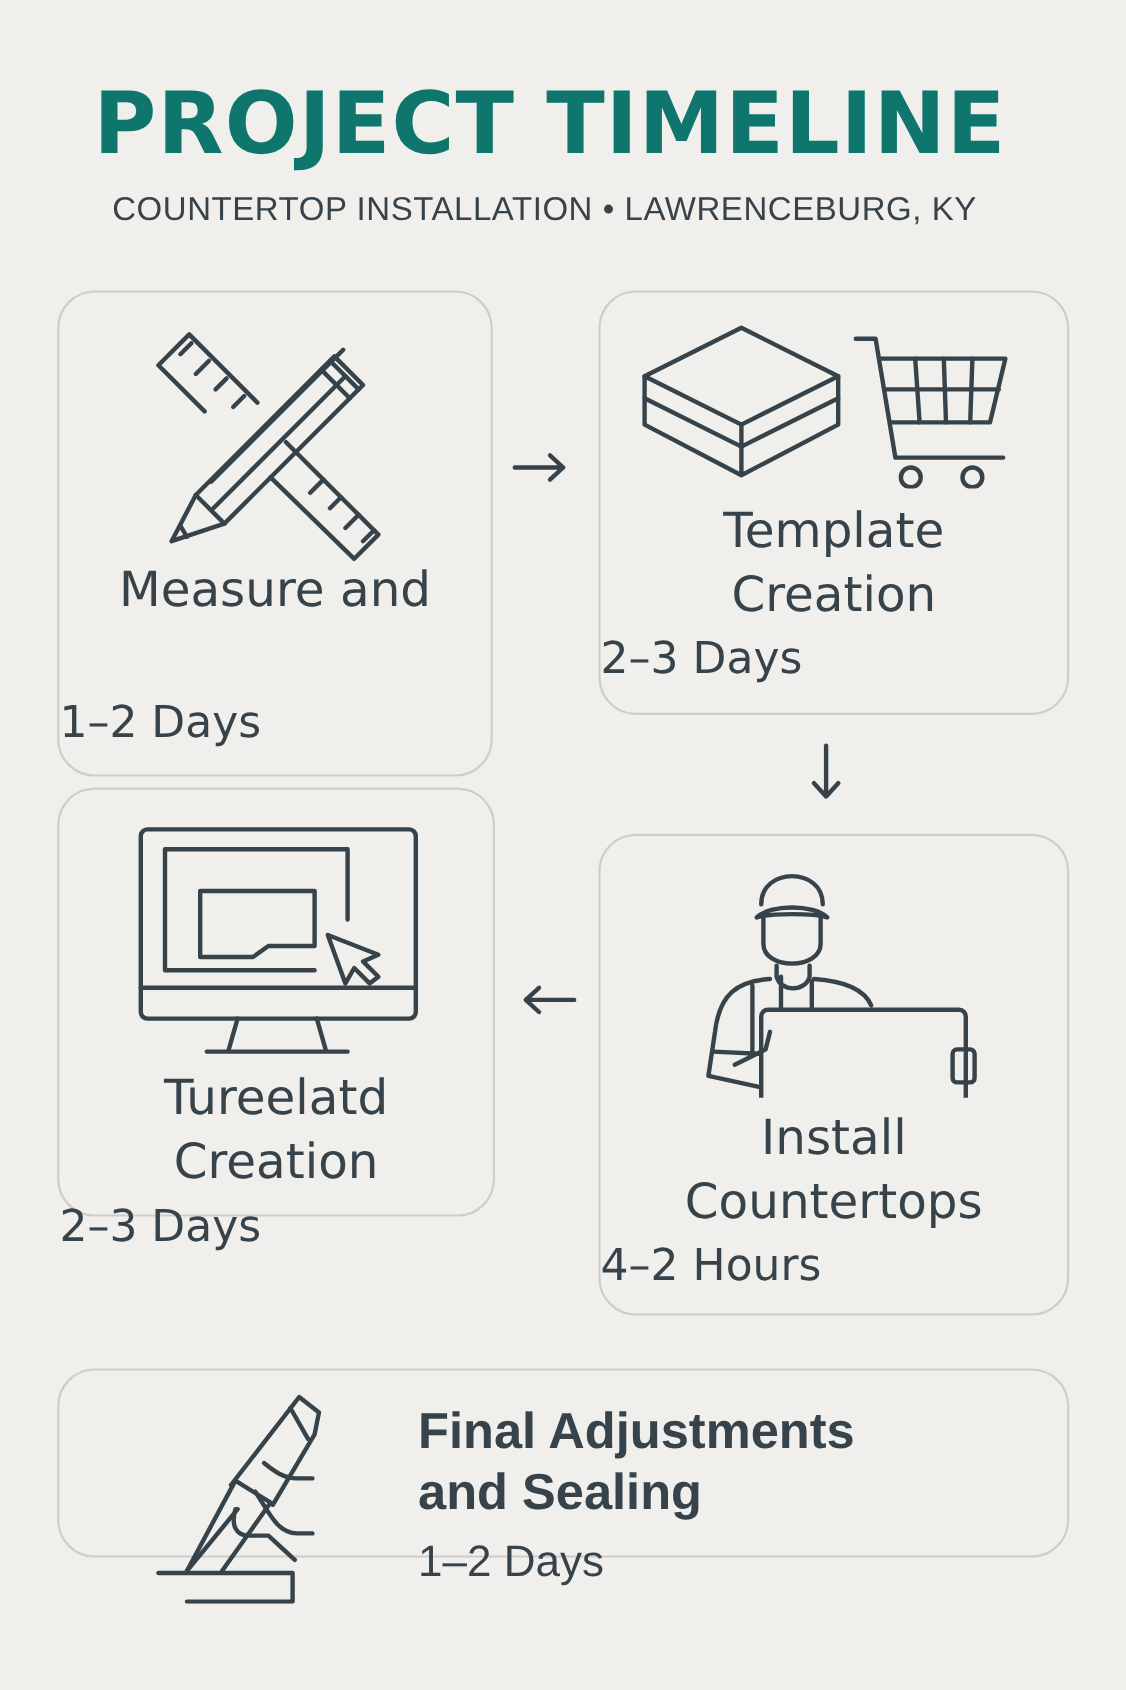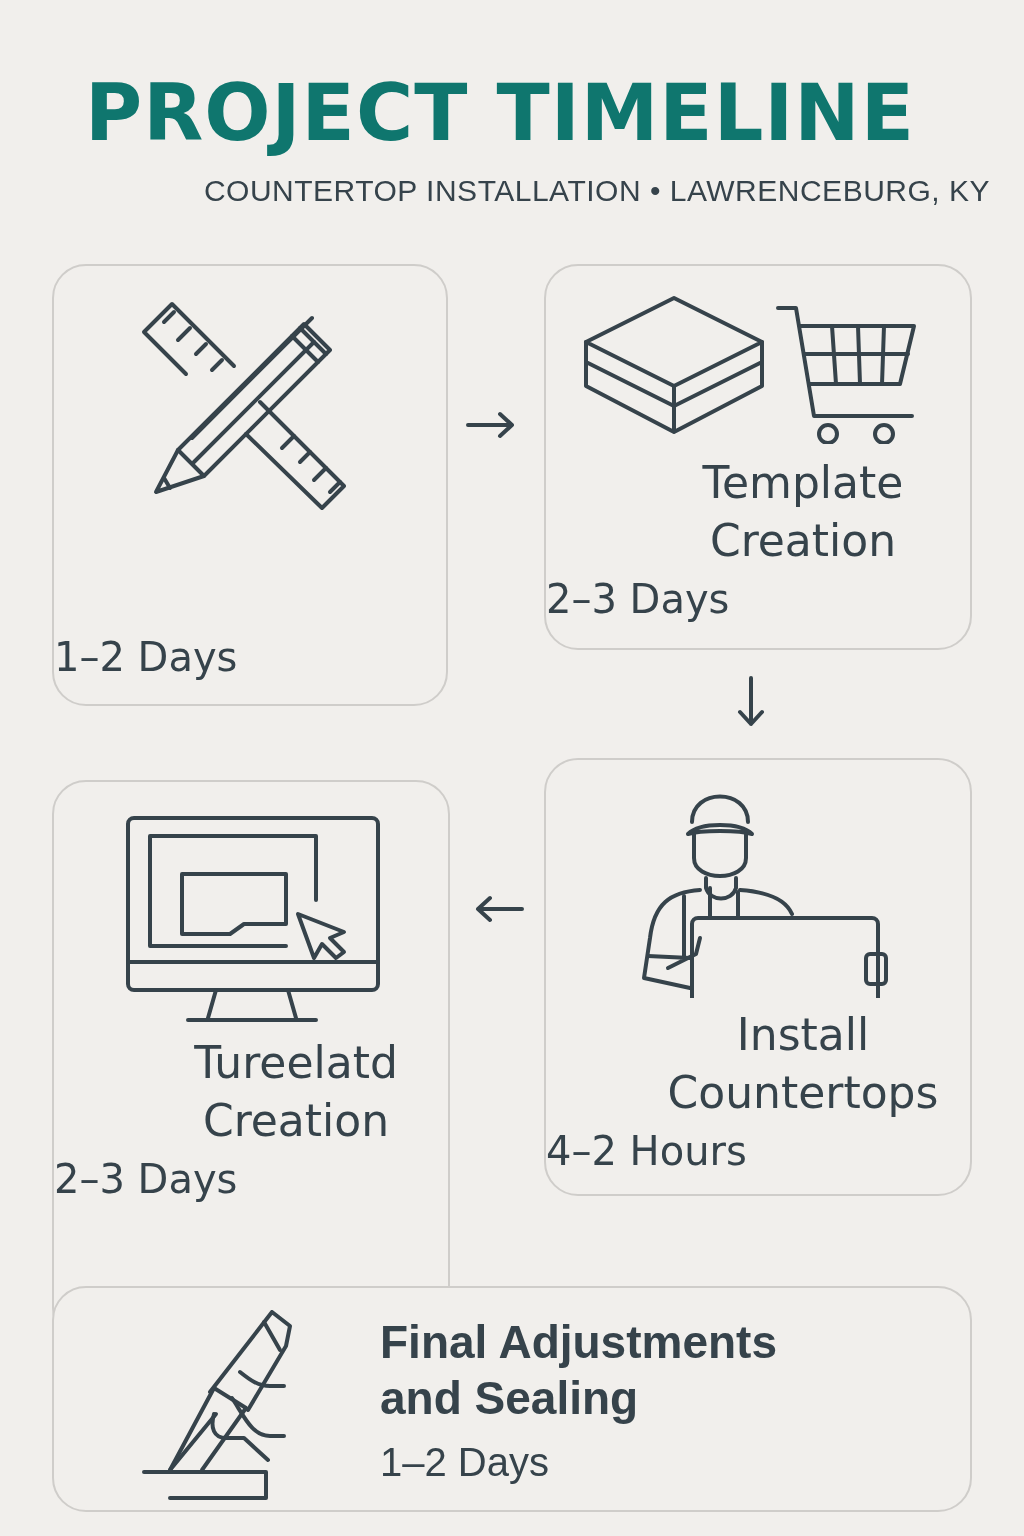--- a/index.html
+++ b/index.html
@@ -12,38 +12,38 @@
       overflow: hidden;
     }
     .title {
       position: absolute; left: 0; top: 68px; width: 1000px;
       text-align: center;
       font-size: 78px; font-weight: bold; letter-spacing: 1px;
       color: #0f766e;
     }
     .subtitle {
       position: absolute; left: 0; top: 174px; width: 990px;
-      text-align: right;
+      text-align: center;
       font-size: 30px; letter-spacing: 0.5px;
       font-family: "Liberation Sans", sans-serif;
       color: #36434b;
     }
     .card {
       position: absolute;
       border: 2px solid #cfcdca;
       border-radius: 34px;
       background: #f1efec;
       box-sizing: border-box;
     }
     .card .icon { position: absolute; }
     .card .icon svg { display: block; }
     .card .name {
       position: absolute; left: 0; width: 100%;
       text-align: center;
-      font-size: 44px; line-height: 58px; font-weight: 500; padding-left: 45px;
+      font-size: 44px; line-height: 58px; font-weight: 500;
     }
     .card .dur {
       position: absolute; left: 0; width: 100%;
       font-size: 40px;
     }
     .arrow { position: absolute; }
     .stroke { fill: none; stroke: #36434b; stroke-width: 4; stroke-linecap: round; stroke-linejoin: round; }
     .final-text {
       position: absolute; left: 326px; top: 26px;
       font-family: "Liberation Sans", sans-serif;
@@ -67,20 +67,21 @@
       <path class="stroke" d="M160 144 L148 156 M176 160 L166 170 M192 176 L180 188 M206 190 L196 200"></path>
 
       <path class="stroke" d="M44 158 L170 32 L196 58 L70 184 Z"></path>
       <path class="stroke" d="M158 44 L184 70 M166 36 L192 62"></path>
       <path class="stroke" d="M44 158 L22 200 L70 184"></path>
       <path class="stroke" d="M58 146 L178 26 M60 170 L180 50"></path>
       <path class="stroke" d="M30 186 L36 196"></path>
     </svg>
   </div>
   <div class="name" style="top:242px;">
+    <div>Measure and</div>
   </div>
   <div class="dur" style="top:368px;">1–2 Days</div>
 </div>
 
 <div class="arrow" style="left:464px; top:408px;">
   <svg width="54" height="34" viewBox="0 0 54 34">
       <path class="stroke" d="M4 17 L48 17 M36 6 L48 17 L36 28"></path>
     </svg>
 </div>
 
@@ -105,21 +106,21 @@
   </div>
   <div class="dur" style="top:310px;">2–3 Days</div>
 </div>
 
 <div class="arrow" style="left:734px; top:674px;">
   <svg width="34" height="56" viewBox="0 0 34 56">
       <path class="stroke" d="M17 4 L17 50 M6 38 L17 50 L28 38"></path>
     </svg>
 </div>
 
-<div class="card" style="left:52px; top:780px; width:398px; height:562px;">
+<div class="card" style="left:52px; top:716px; width:398px; height:390px;">
   <div class="icon" style="left:70px; top:32px;">
     <svg width="260" height="210" viewBox="0 0 260 210">
       <rect class="stroke" x="4" y="4" width="250" height="172" rx="6"></rect>
       <path class="stroke" d="M4 148 L254 148"></path>
       <path class="stroke" d="M92 176 L84 204 M164 176 L172 204 M64 206 L192 206"></path>
       <path class="stroke" d="M162 132 L26 132 L26 22 L192 22 L192 86"></path>
       <path class="stroke" d="M58 60 L162 60 L162 110 L120 110 L106 120 L58 120 Z"></path>
       <path class="stroke" d="M174 100 L190 144 L198 130 L212 144 L220 138 L206 124 L220 118 Z"></path>
     </svg>
   </div>
@@ -155,21 +156,21 @@
       <rect class="stroke" x="226" y="176" width="20" height="30" rx="4"></rect>
     </svg>
   </div>
   <div class="name" style="top:246px;">
     <div>Install</div>
     <div>Countertops</div>
   </div>
   <div class="dur" style="top:368px;">4–2 Hours</div>
 </div>
 
-<div class="card" style="left:52px; top:1286px; width:920px; height:226px;">
+<div class="card" style="left:52px; top:1244px; width:920px; height:172px;">
   <div class="icon" style="left:86px; top:22px;">
     <svg width="210" height="190" viewBox="0 0 210 190">
       <path class="stroke" d="M30 160 L74 78 L106 98 L62 160"></path>
       <path class="stroke" d="M70 82 L132 2 L150 16 L146 36 L108 100"></path>
       <path class="stroke" d="M124 12 L140 40"></path>
       <path class="stroke" d="M30 160 L76 104"></path>
       <path class="stroke" d="M100 62 C110 70 118 76 130 76 L144 76"></path>
       <path class="stroke" d="M92 88 C104 106 112 126 130 126 L144 126"></path>
       <path class="stroke" d="M74 104 C70 118 74 128 86 128 L104 128 L128 150"></path>
       <path class="stroke" d="M4 162 L126 162 L126 188 L30 188"></path>

